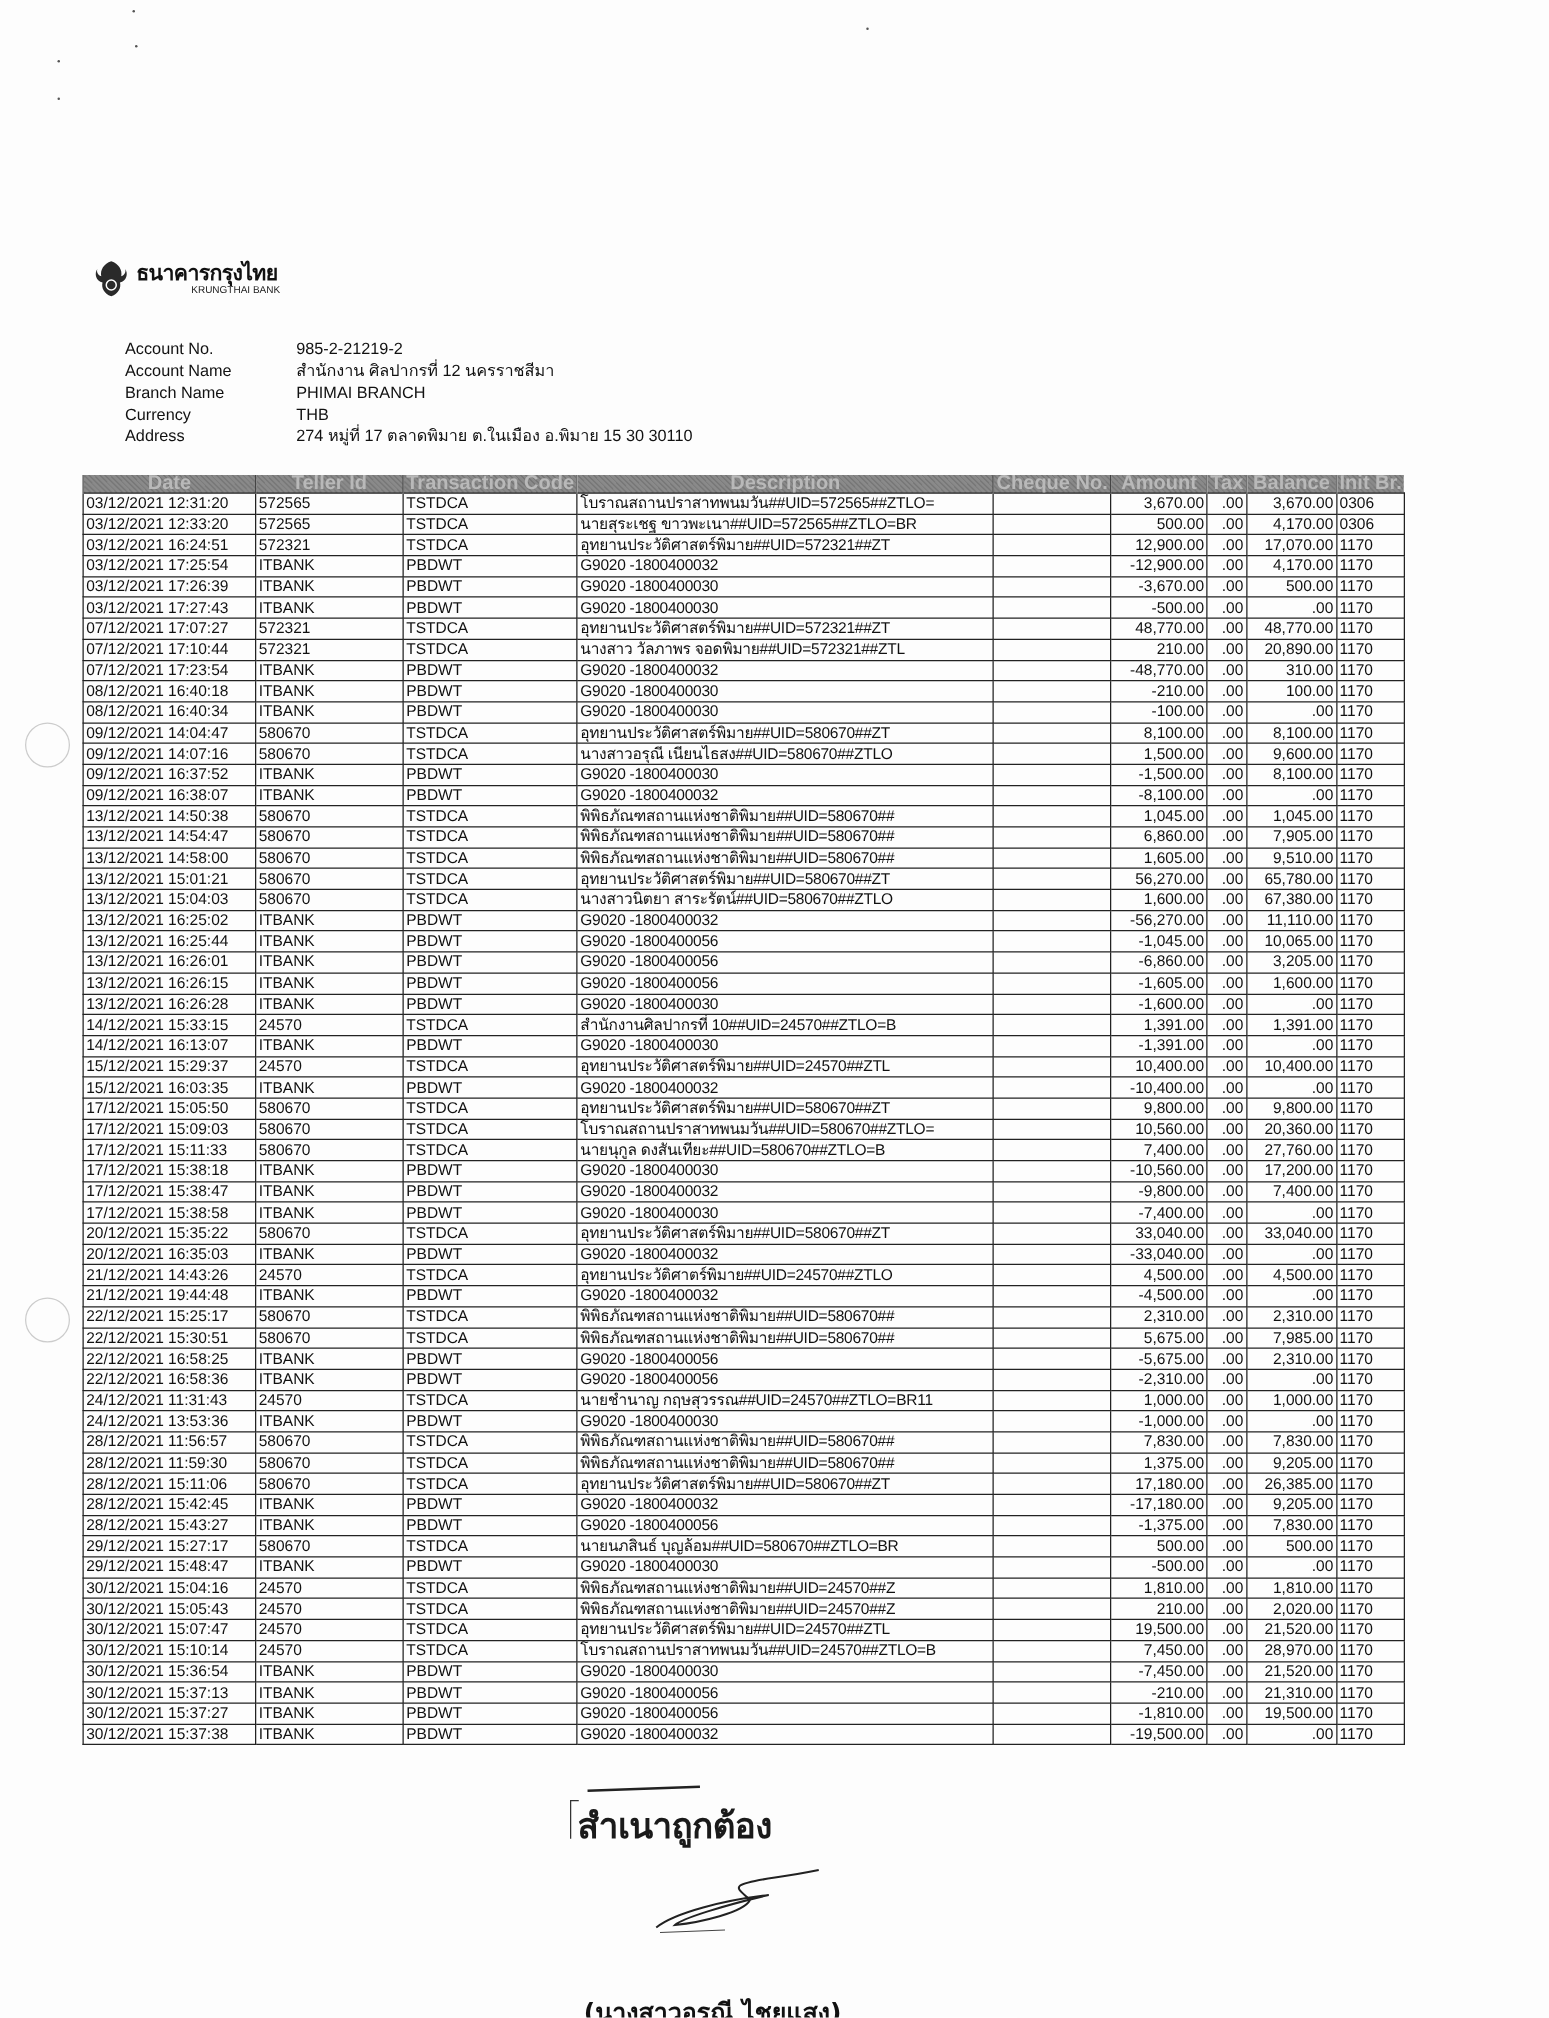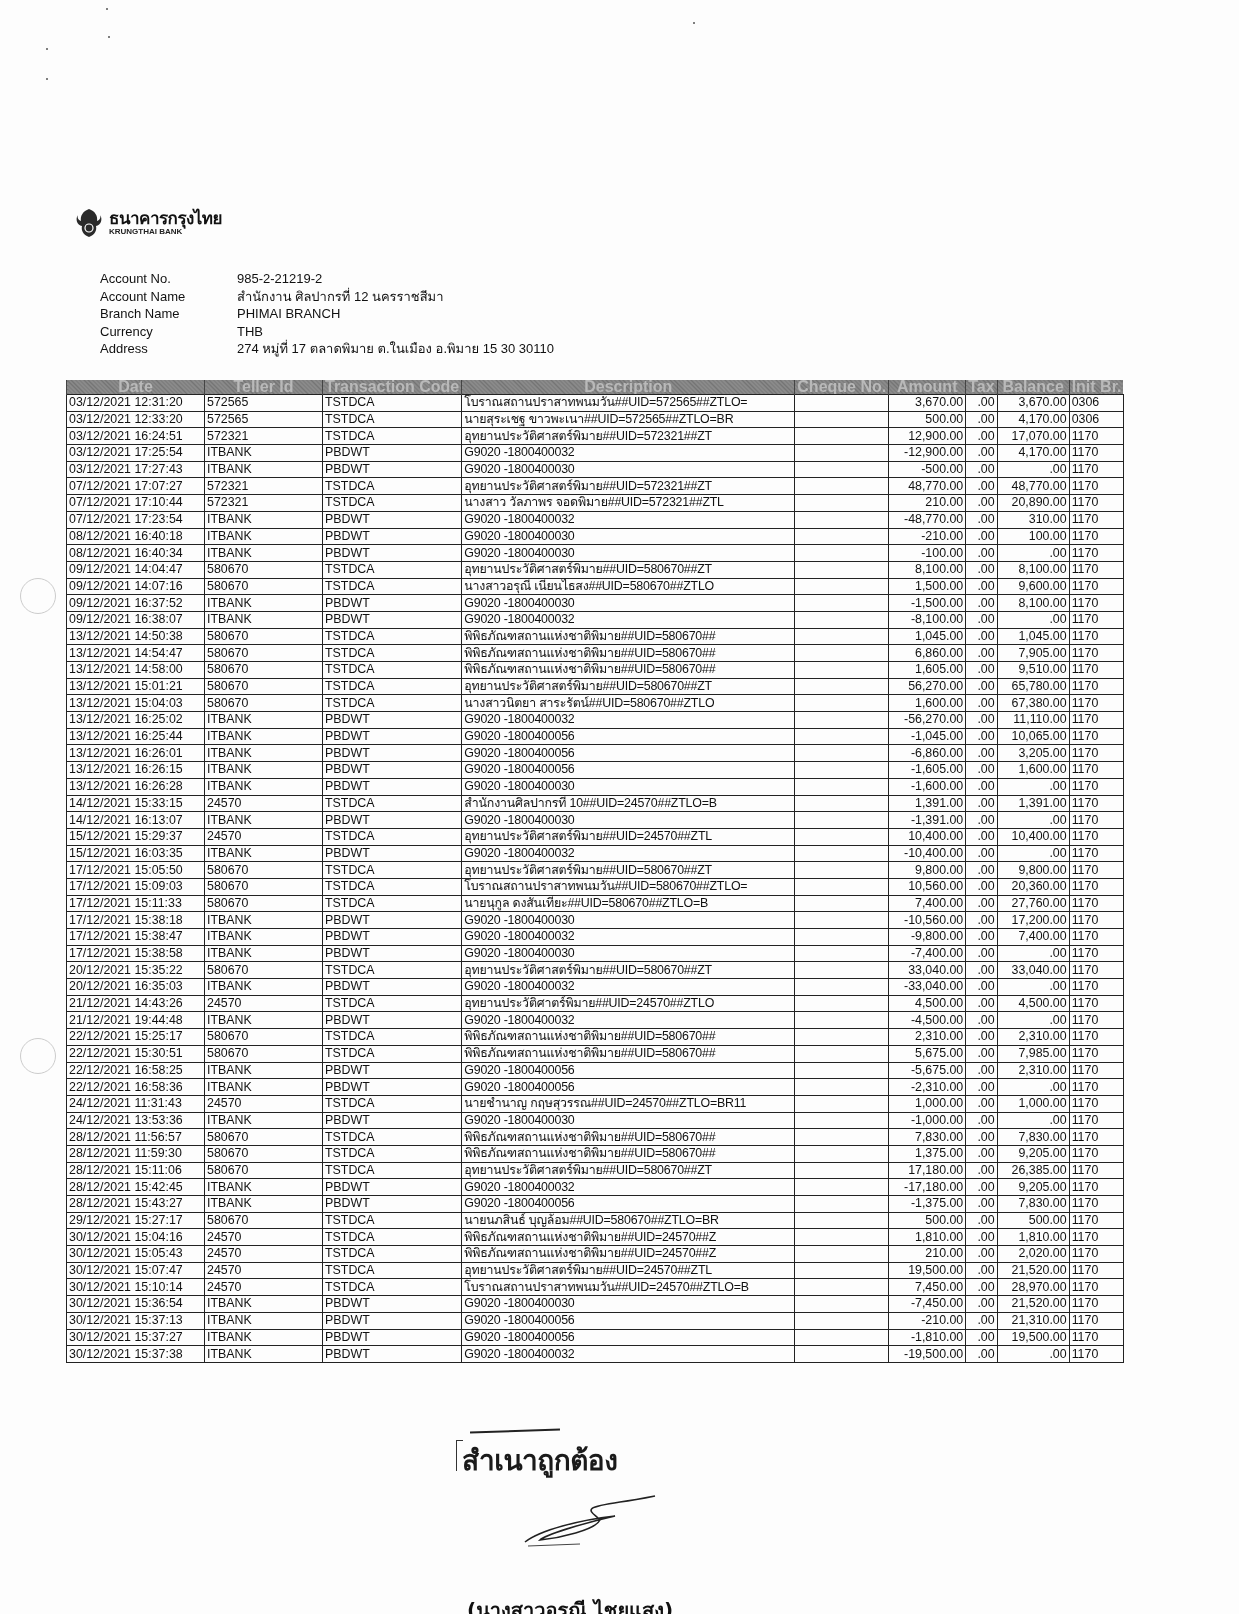--- a/index.html
+++ b/index.html
@@ -5,21 +5,21 @@
     html, body { margin: 0; padding: 0; background: #ffffff; }
     body {
       width: 1239px; height: 1614px; position: relative; overflow: hidden;
       font-family: "Liberation Sans", "DejaVu Sans", sans-serif; color: #111;
       background: #fdfdfd;
     }
     .speck { position: absolute; width: 2px; height: 2px; background: #555; border-radius: 50%; }
     .logo { position: absolute; left: 75px; top: 207px; display: flex; align-items: center; gap: 6px; }
     .logo-mark { width: 28px; height: 32px; }
     .logo-text-th { font-size: 17px; font-weight: bold; line-height: 17px; letter-spacing: -0.5px; }
-    .logo-text-en { font-size: 8px; line-height: 9px; font-weight: bold; color: #222; }
+    .logo-text-en { font-size: 8px; line-height: 9px; font-weight: normal; color: #222; margin-left: 44px; }
     .info { position: absolute; left: 72px; top: 270px; font-size: 13px; line-height: 17.5px; }
     .info-row { display: flex; }
     .info-label { width: 137px; margin-left: 28px; }
     .stmt {
       position: absolute; left: 66px; top: 380px;
       border-collapse: collapse; table-layout: fixed; font-size: 12.4px;
     }
     .stmt th {
       background: #8a8a8a; color: #b9b9b9; font-weight: bold; text-align: center;
       font-size: 16px; padding: 0 2px; height: 14px; line-height: 14px;
@@ -153,20 +153,31 @@
         <td>ITBANK</td>
         <td>PBDWT</td>
         <td class="desc">G9020 -1800400032</td>
         <td></td>
         <td class="num">-12,900.00</td>
         <td class="num">.00</td>
         <td class="num">4,170.00</td>
         <td>1170</td>
       </tr>
       <tr>
+        <td>03/12/2021 17:26:39</td>
+        <td>ITBANK</td>
+        <td>PBDWT</td>
+        <td class="desc">G9020 -1800400030</td>
+        <td></td>
+        <td class="num">-3,670.00</td>
+        <td class="num">.00</td>
+        <td class="num">500.00</td>
+        <td>1170</td>
+      </tr>
+      <tr>
         <td>03/12/2021 17:27:43</td>
         <td>ITBANK</td>
         <td>PBDWT</td>
         <td class="desc">G9020 -1800400030</td>
         <td></td>
         <td class="num">-500.00</td>
         <td class="num">.00</td>
         <td class="num">.00</td>
         <td>1170</td>
       </tr>
@@ -656,20 +667,31 @@
       </tr>
       <tr>
         <td>29/12/2021 15:27:17</td>
         <td>580670</td>
         <td>TSTDCA</td>
         <td class="desc">นายนภสินธ์ บุญล้อม##UID=580670##ZTLO=BR</td>
         <td></td>
         <td class="num">500.00</td>
         <td class="num">.00</td>
         <td class="num">500.00</td>
+        <td>1170</td>
+      </tr>
+      <tr>
+        <td>29/12/2021 15:48:47</td>
+        <td>ITBANK</td>
+        <td>PBDWT</td>
+        <td class="desc">G9020 -1800400030</td>
+        <td></td>
+        <td class="num">-500.00</td>
+        <td class="num">.00</td>
+        <td class="num">.00</td>
         <td>1170</td>
       </tr>
       <tr>
         <td>30/12/2021 15:04:16</td>
         <td>24570</td>
         <td>TSTDCA</td>
         <td class="desc">พิพิธภัณฑสถานแห่งชาติพิมาย##UID=24570##Z</td>
         <td></td>
         <td class="num">1,810.00</td>
         <td class="num">.00</td>

